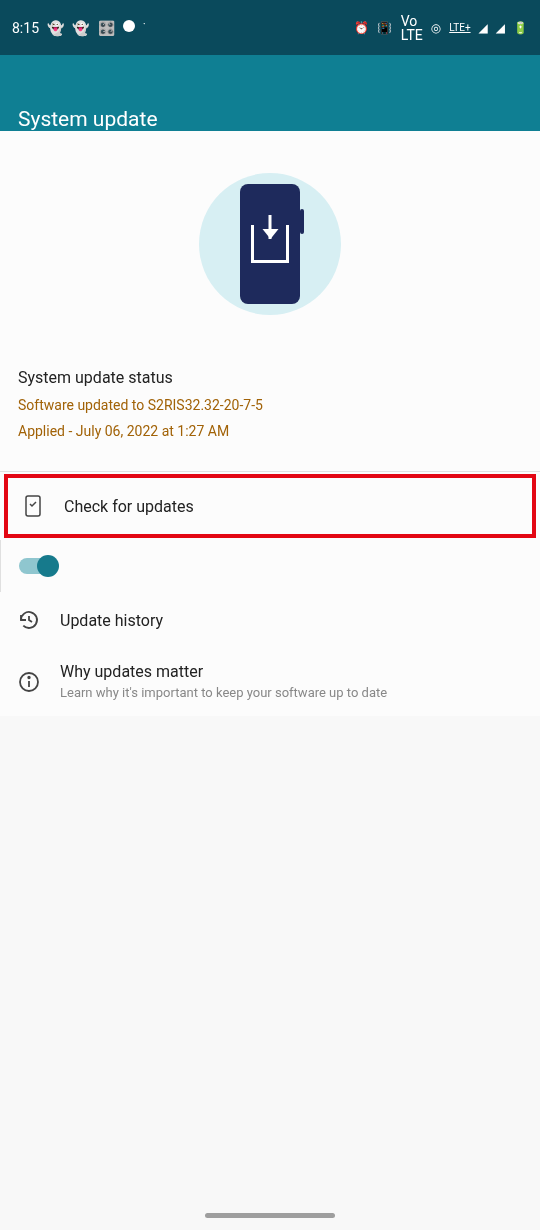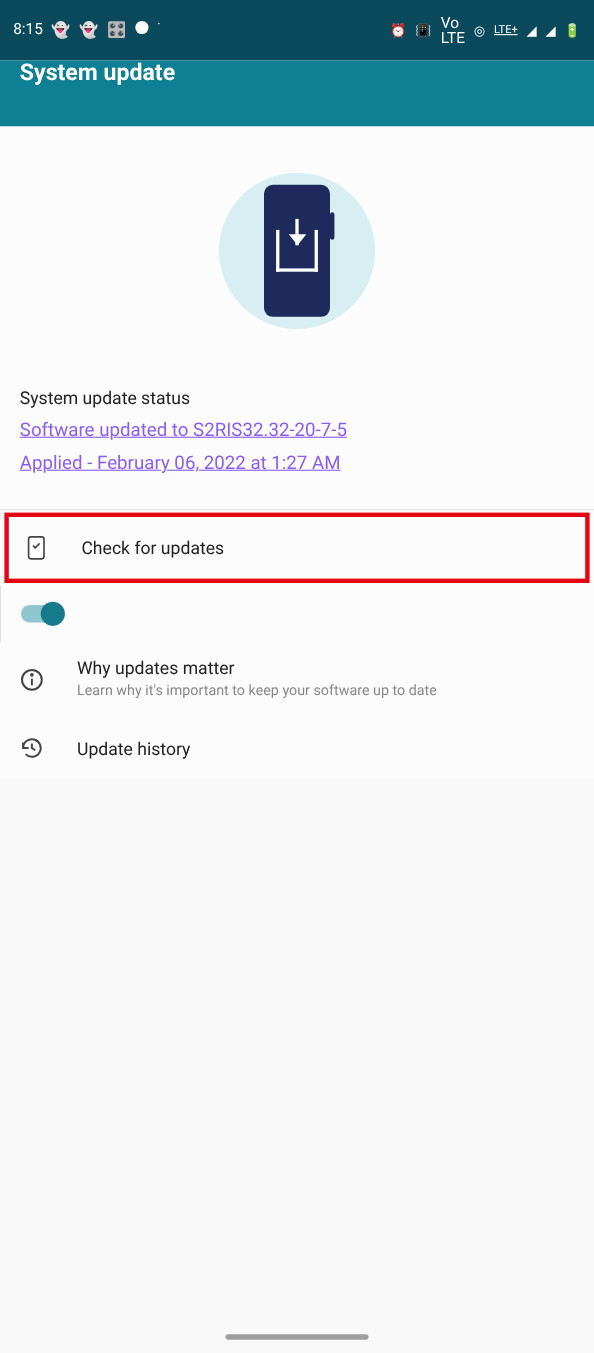--- a/index.html
+++ b/index.html
@@ -18,28 +18,28 @@
       display: flex;
       justify-content: space-between;
       align-items: center;
       padding: 0 12px;
       font-size: 14px;
     }
     .status-left { display: flex; align-items: flex-start; gap: 8px; }
     .status-right { display: flex; align-items: center; gap: 8px; }
     .status-right span { font-size: 12px; }
     .app-bar {
-      height: 60px;
+      height: 76px;
       background: #0f7f93;
       color: #fff;
       display: flex;
-      align-items: flex-start;
+      align-items: flex-end;
       padding: 0 18px;
       font-size: 21px;
-      font-weight: 700;
+      font-weight: 400;
     }
     .content-area {
       background: #fcfcfc;
     }
     .hero-image {
       display: flex;
       justify-content: center;
       padding: 42px 0 30px;
     }
     .phone-circle {
@@ -100,35 +100,34 @@
     .status-section {
       padding: 0 18px 22px;
       margin-top: 23px;
     }
     .status-title {
       font-size: 16px;
       color: #222;
       margin-bottom: 10px;
     }
     .status-line {
-      font-size: 17px;
-      color: #8b5cf6;
+      font-size: 14px;
+      color: #a16207;
       margin-bottom: 10px;
-      text-decoration: underline;
     }
     .divider {
       height: 1px;
       background: #e0e0e0;
     }
     .setting-row {
       display: flex;
       align-items: center;
       min-height: 56px;
       padding: 14px 18px;
-      gap: 30px;
+      gap: 20px;
     }
     .setting-icon {
       width: 22px;
       height: 22px;
       flex-shrink: 0;
       color: #555;
       display: flex;
       align-items: center;
       justify-content: center;
     }
@@ -227,21 +226,21 @@
         <div class="dl-icon">
           <div class="dl-arrow"></div>
         </div>
       </div>
     </div>
   </div>
 
   <div class="status-section">
     <div class="status-title">System update status</div>
     <div class="status-line">Software updated to S2RIS32.32-20-7-5</div>
-    <div class="status-line">Applied - February 06, 2022 at 1:27 AM</div>
+    <div class="status-line">Applied - July 06, 2022 at 1:27 AM</div>
   </div>
 
   <div class="divider"></div>
 
   <div class="highlighted-row">
     <div class="setting-row">
       <div class="setting-icon">
         <svg width="18" height="22" viewBox="0 0 18 22" fill="none" stroke="#444" stroke-width="1.5">
           <rect x="2" y="1" width="14" height="20" rx="2"></rect>
           <path d="M6 9l2 2 4-4"></path>
@@ -257,39 +256,39 @@
     <div class="toggle-area">
       <div class="toggle-switch">
         <div class="toggle-knob"></div>
       </div>
     </div>
   </div>
 
   <div class="setting-row">
     <div class="setting-icon">
       <svg width="22" height="22" viewBox="0 0 22 22" fill="none" stroke="#444" stroke-width="1.8">
+        <path d="M3 11a8 8 0 1 1 2.3 5.6"></path>
+        <path d="M3 6v5h5"></path>
+        <path d="M11 7v4l3 2"></path>
+      </svg>
+    </div>
+    <div class="setting-content">
+      <div class="setting-title">Update history</div>
+    </div>
+  </div>
+
+  <div class="setting-row">
+    <div class="setting-icon">
+      <svg width="22" height="22" viewBox="0 0 22 22" fill="none" stroke="#444" stroke-width="1.8">
         <circle cx="11" cy="11" r="9"></circle>
         <line x1="11" y1="10" x2="11" y2="16"></line>
         <circle cx="11" cy="6.5" r="0.8" fill="#444"></circle>
       </svg>
     </div>
     <div class="setting-content">
       <div class="setting-title">Why updates matter</div>
       <div class="setting-desc">Learn why it's important to keep your software up to date</div>
     </div>
   </div>
 
-  <div class="setting-row">
-    <div class="setting-icon">
-      <svg width="22" height="22" viewBox="0 0 22 22" fill="none" stroke="#444" stroke-width="1.8">
-        <path d="M3 11a8 8 0 1 1 2.3 5.6"></path>
-        <path d="M3 6v5h5"></path>
-        <path d="M11 7v4l3 2"></path>
-      </svg>
-    </div>
-    <div class="setting-content">
-      <div class="setting-title">Update history</div>
-    </div>
-  </div>
-
 </div>
 
 <div class="nav-handle"></div>
 
 </body></html>

